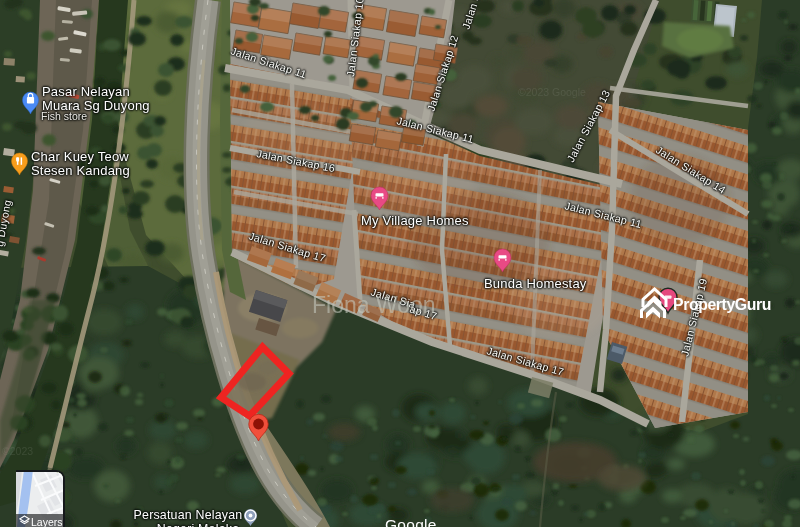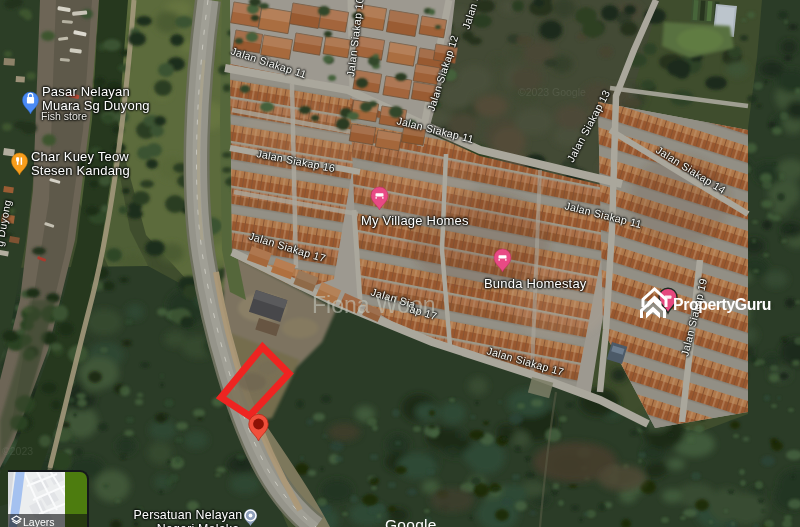--- a/index.html
+++ b/index.html
@@ -1,15 +1,15 @@
 <!DOCTYPE html>
 <html><head><meta charset="utf-8"><style>
 html,body{margin:0;padding:0;width:800px;height:527px;overflow:hidden;background:#3f4d2d;font-family:"Liberation Sans",sans-serif;}
 #map{position:relative;width:800px;height:527px;}
-#layers{position:absolute;left:8px;bottom:0;width:81px;height:57px;border:2px solid #15181b;border-left:none;border-bottom:none;border-radius:0 9px 0 0;overflow:hidden;background:#4d7c0f;box-sizing:border-box;}
+#layers{position:absolute;left:16px;bottom:0;width:49px;height:57px;border:2px solid #15181b;border-left:none;border-bottom:none;border-radius:0 9px 0 0;overflow:hidden;background:#4d7c0f;box-sizing:border-box;}
 #layers .bar{position:absolute;left:0;right:0;bottom:0;height:13px;background:rgba(16,18,20,.62);}
 #layers .txt{position:absolute;left:15px;bottom:-1px;color:#fff;font-size:10.5px;font-family:"Liberation Sans",sans-serif;}
 </style></head>
 <body>
 <div id="map">
 <svg width="800" height="527" viewBox="0 0 800 527">
       <defs>
 <filter id="b1" x="-30%" y="-30%" width="160%" height="160%">
           <feGaussianBlur stdDeviation="1.6"></feGaussianBlur>
         </filter>

